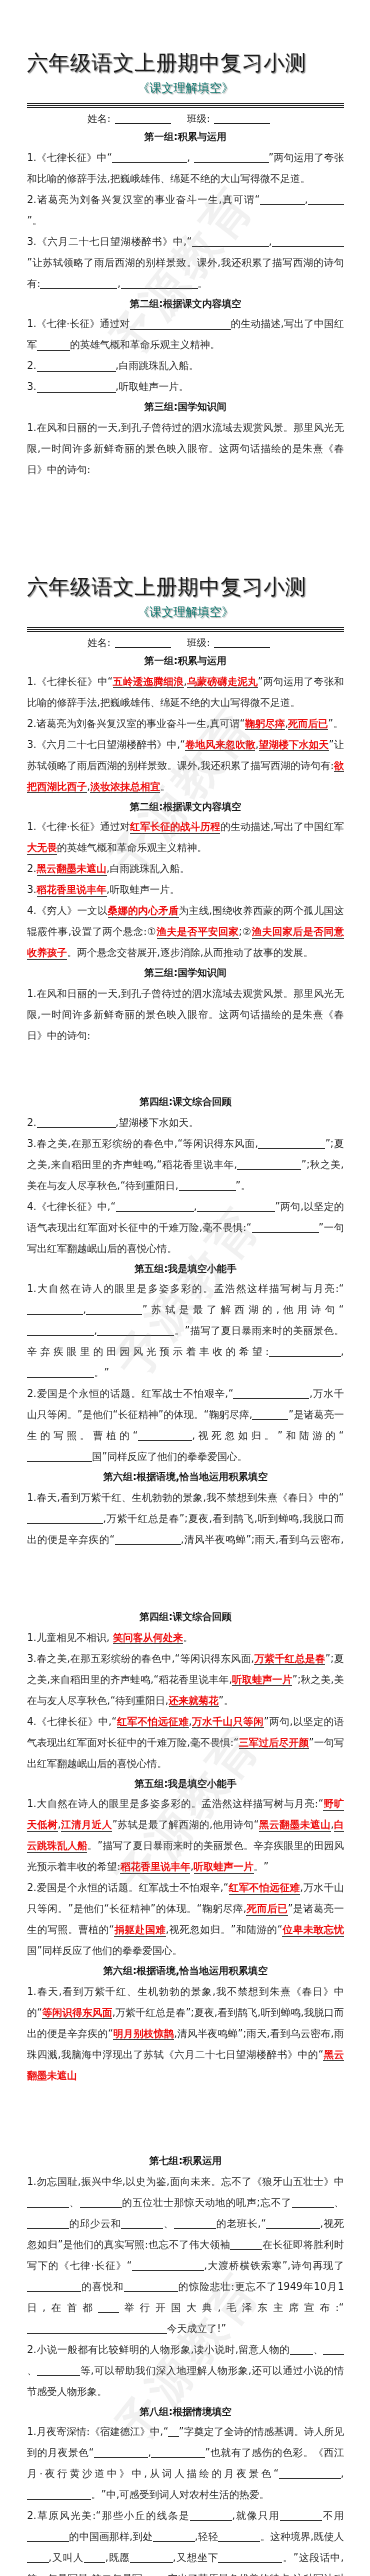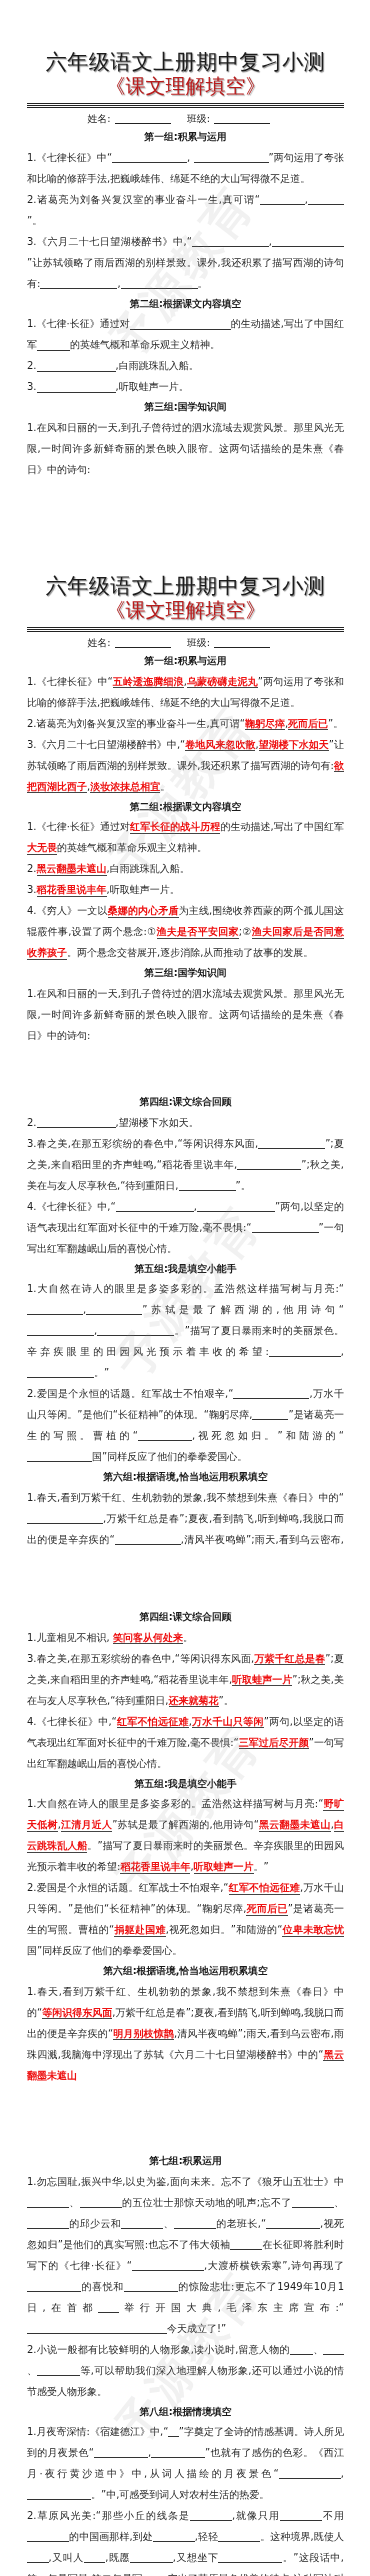--- a/index.html
+++ b/index.html
@@ -15,33 +15,32 @@
       font-family: "DejaVu Sans", sans-serif;
       font-size: 46px;
       font-weight: bold;
       color: rgba(150,150,150,0.13);
       transform: rotate(-52deg);
       white-space: nowrap;
       pointer-events: none;
       letter-spacing: 4.1px;
     }
     .title-main {
-      text-align: center;
-      font-family: Liberation Serif, serif;
+      font-family: Liberation Sans, sans-serif;
       font-size: 21px;
       letter-spacing: 0.5px;
       color: #1c1c1c;
       text-shadow: 1px 1px 1px #8a8a8a;
       line-height: 27px;
     }
     .title-sub {
       text-align: center;
-      font-family: Liberation Mono, monospace;
-      font-size: 20px;
-      color: #b91c1c;
+      font-family: Liberation Serif, serif;
+      font-size: 12px;
+      color: #0f766e;
       text-shadow: 1px 1px 1px #a0a0a0;
       line-height: 24px;
     }
     .rule {
       margin-top: 3.1px;
       height: 4.6px;
       border-top: 1.5px solid #222;
       border-bottom: 1.5px solid #222;
       position: relative;
     }

